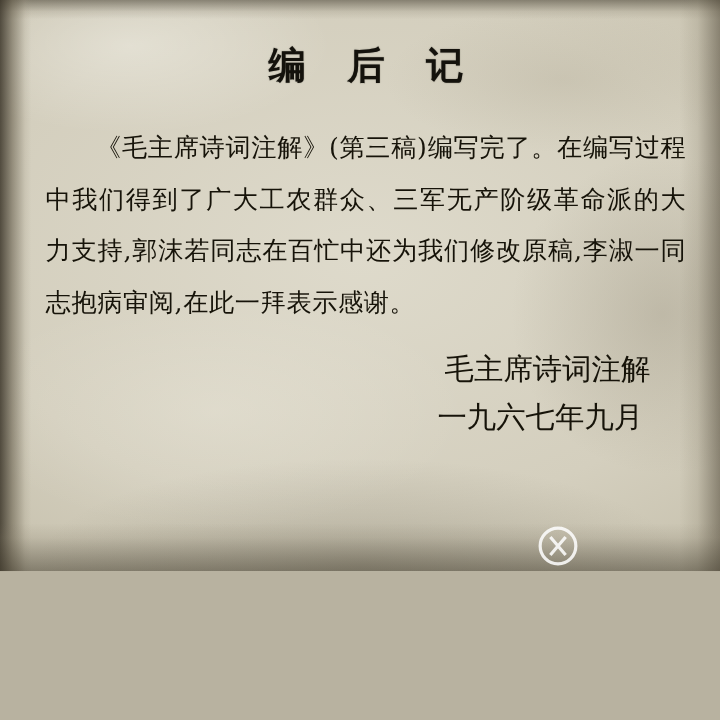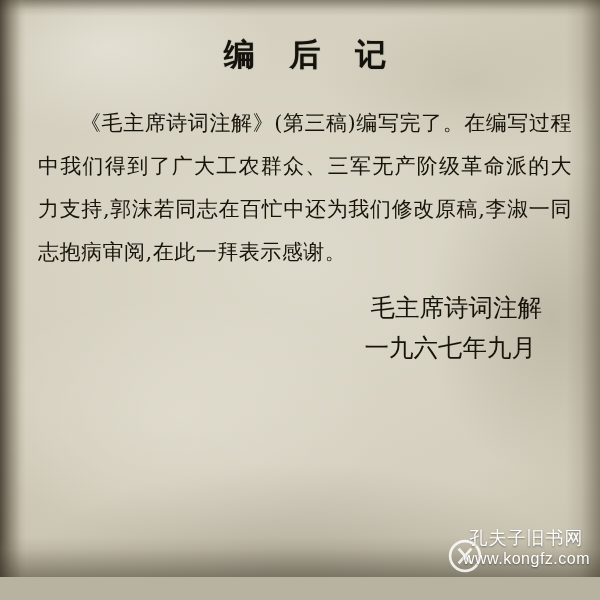--- a/index.html
+++ b/index.html
@@ -10,21 +10,21 @@
     width: 600px;
     height: 600px;
     overflow: hidden;
     background: #b8b2a0;
     font-family: "DejaVu Sans", sans-serif;
   }
 
   #page {
     position: relative;
     width: 600px;
-    height: 577px;
+    height: 476px;
     background:
       radial-gradient(ellipse 120% 100% at 50% 45%, #dedacb 0%, #d4cfbe 45%, #c3bda9 75%, #aba592 100%);
     overflow: hidden;
   }
 
   
   #page::before {
     content: "";
     position: absolute;
     inset: 0;
@@ -176,18 +176,14 @@
       <div class="sign-date">一九六七年九月</div>
     </div>
 
   </div>
 
   <svg class="wm-logo" viewBox="0 0 64 64">
     <circle cx="32" cy="32" r="28" fill="none" stroke="#ffffff" stroke-width="5" opacity="0.95"></circle>
     <path d="M20 18 L44 46 M44 18 L20 46" stroke="#ffffff" stroke-width="5" fill="none" opacity="0.95"></path>
   </svg>
 
-  <div class="watermark">
-    <div class="wm-cn">孔夫子旧书网</div>
-    <div class="wm-en">www.kongfz.com</div>
-  </div>
 
 </div>
 
 </body></html>

